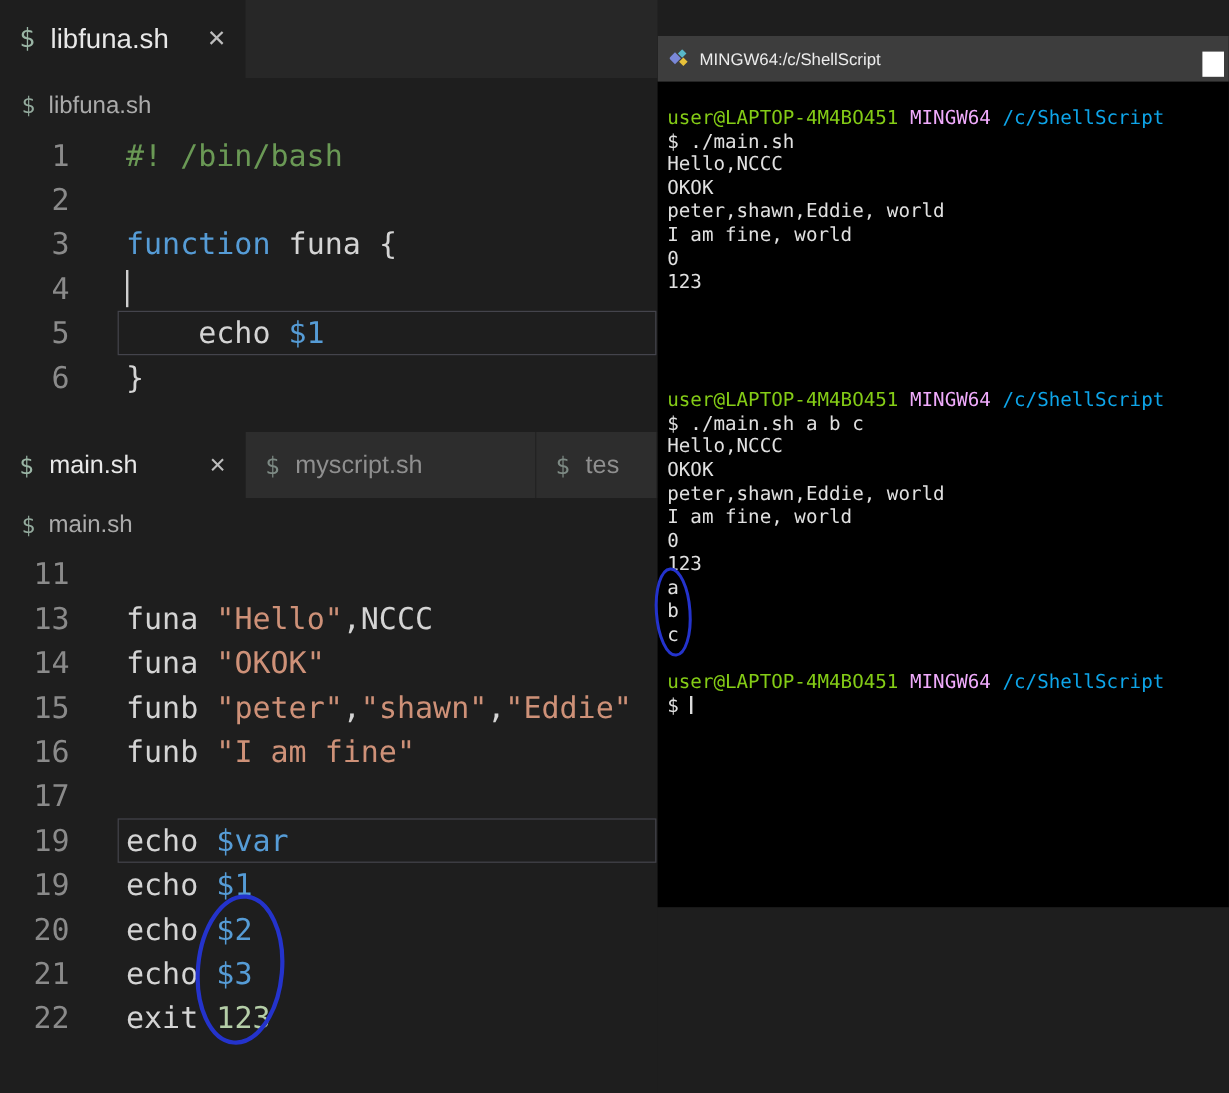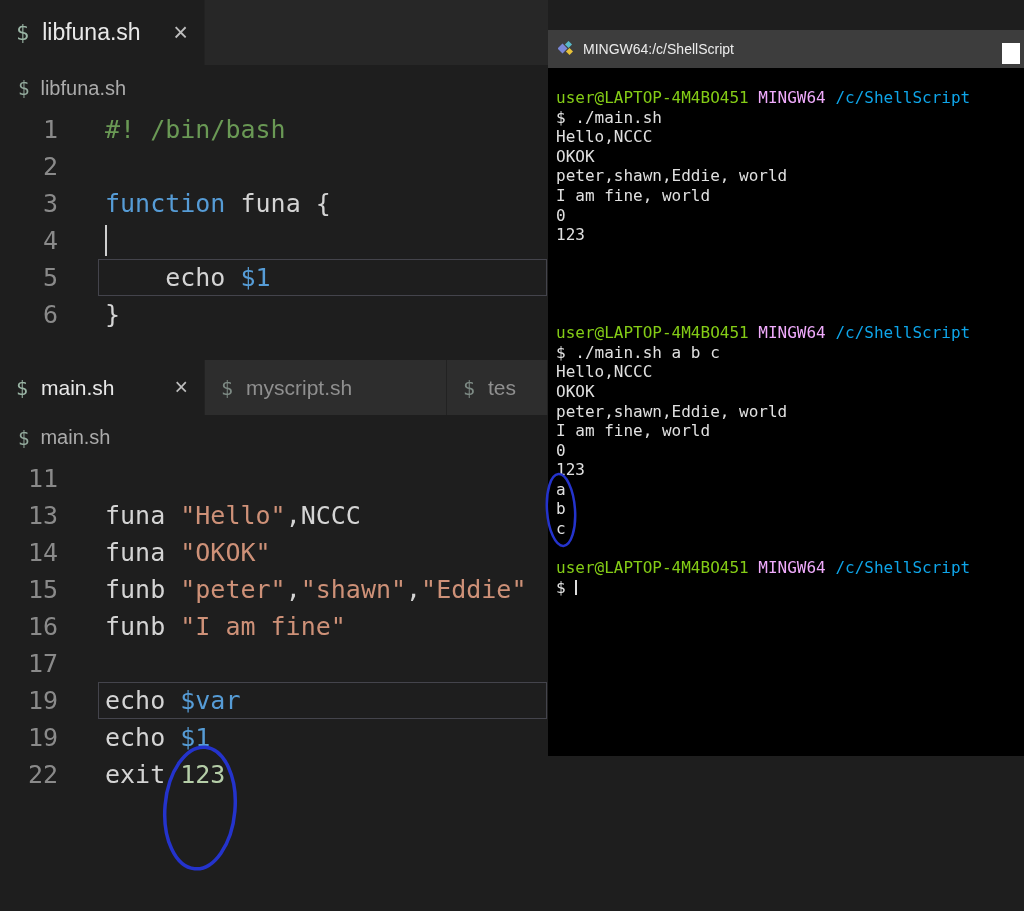--- a/index.html
+++ b/index.html
@@ -151,20 +151,28 @@
         </div>
         <div class="cline boxed">
           <span class="ln">19</span>
           <span class="lt"><span class="c-pl">echo </span><span class="c-var">$var</span></span>
         </div>
         <div class="cline">
           <span class="ln">19</span>
           <span class="lt"><span class="c-pl">echo </span><span class="c-var">$1</span></span>
         </div>
         <div class="cline">
+          <span class="ln">20</span>
+          <span class="lt"><span class="c-pl">echo </span><span class="c-var">$2</span></span>
+        </div>
+        <div class="cline">
+          <span class="ln">21</span>
+          <span class="lt"><span class="c-pl">echo </span><span class="c-var">$3</span></span>
+        </div>
+        <div class="cline">
           <span class="ln">22</span>
           <span class="lt"><span class="c-pl">exit </span><span class="c-num">123</span></span>
         </div>
       </div>
   </section>
 
   <div class="termwin">
     <div class="titlebar">
       <span style="display:inline-flex">
         <svg width="16" height="16" viewBox="0 0 16 16">

